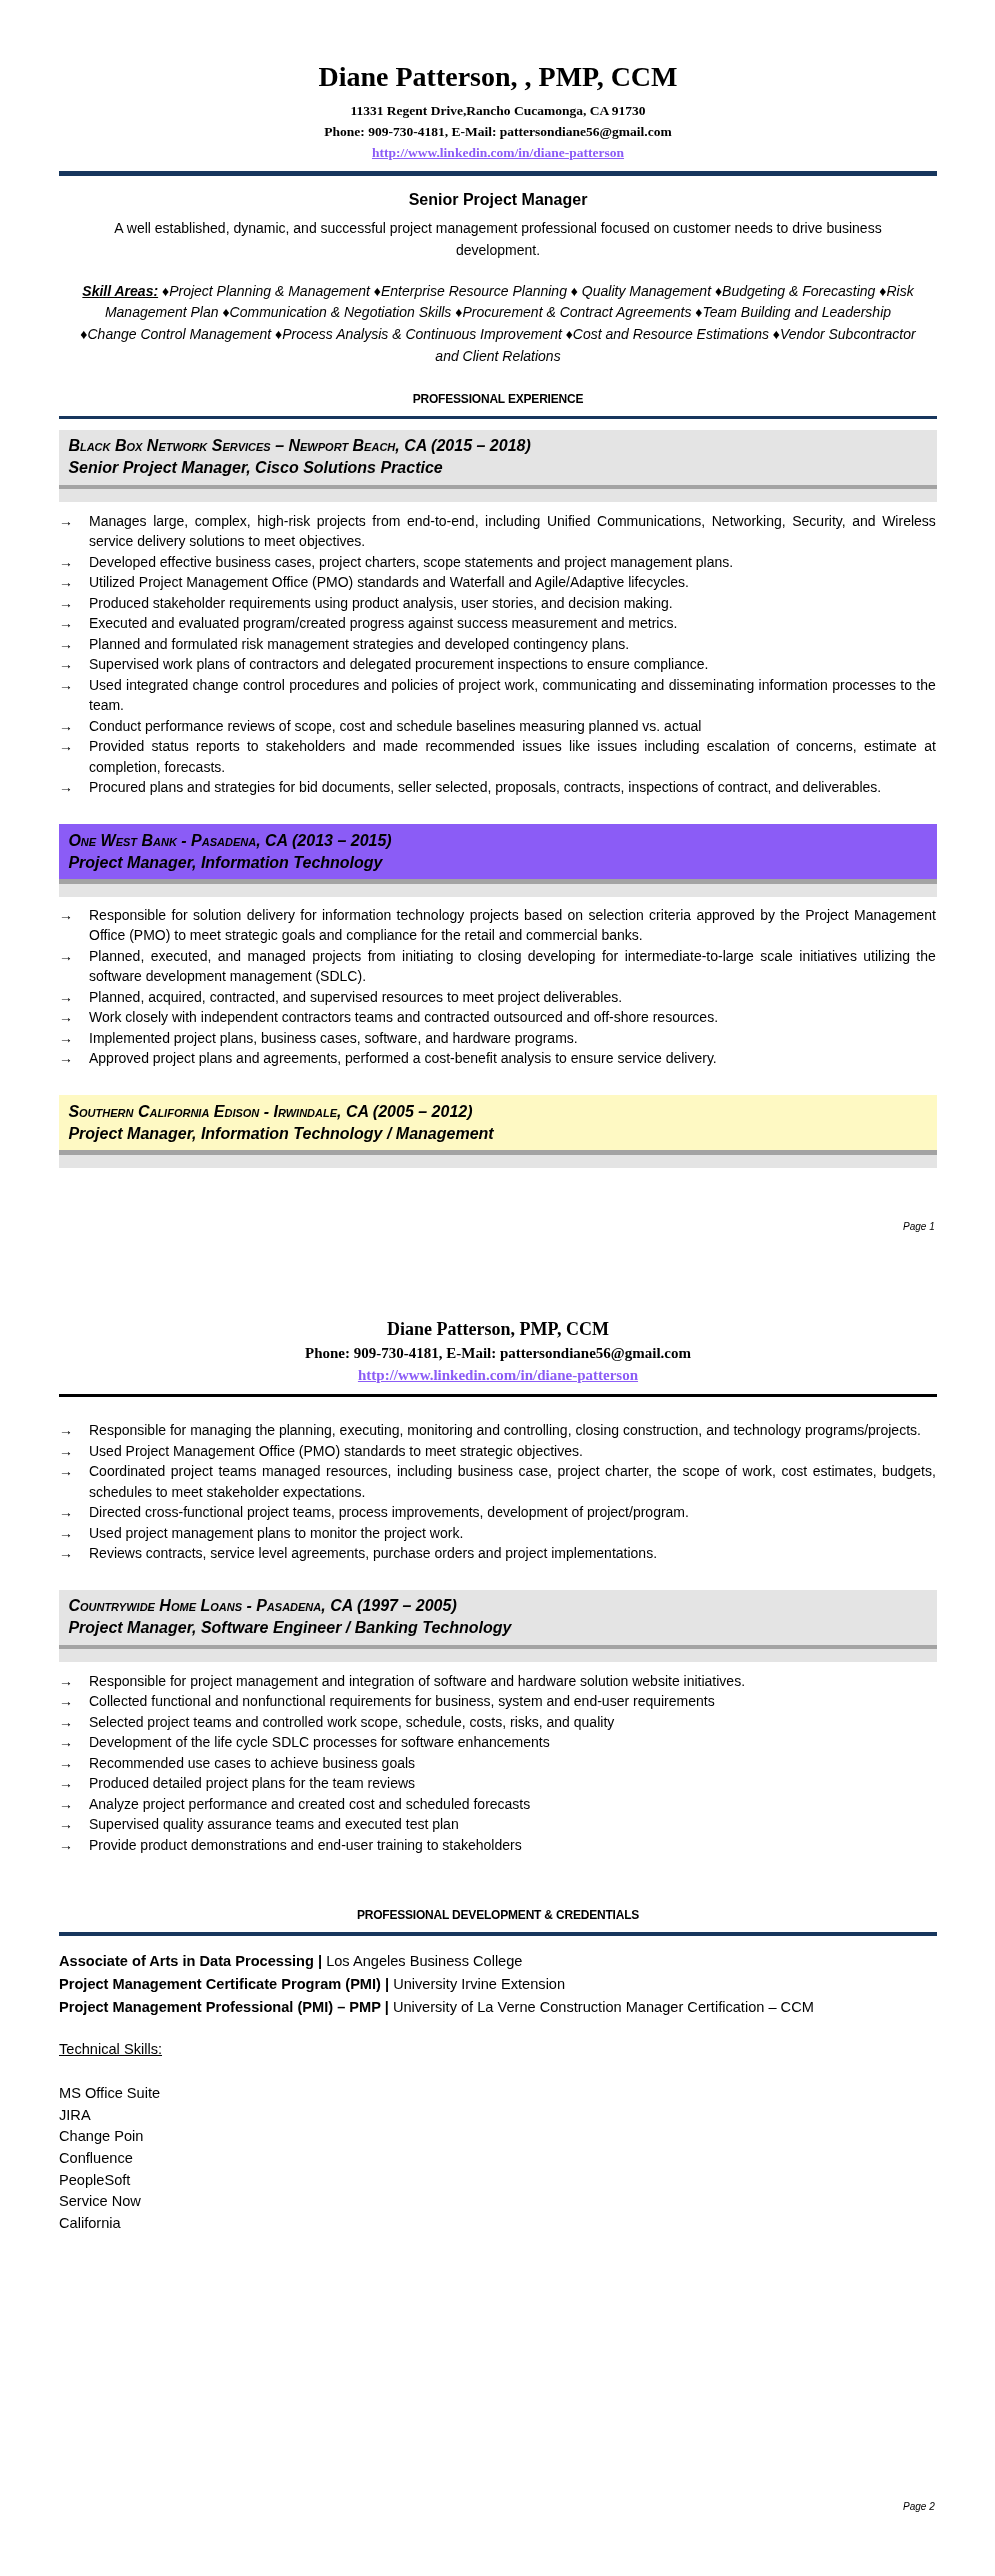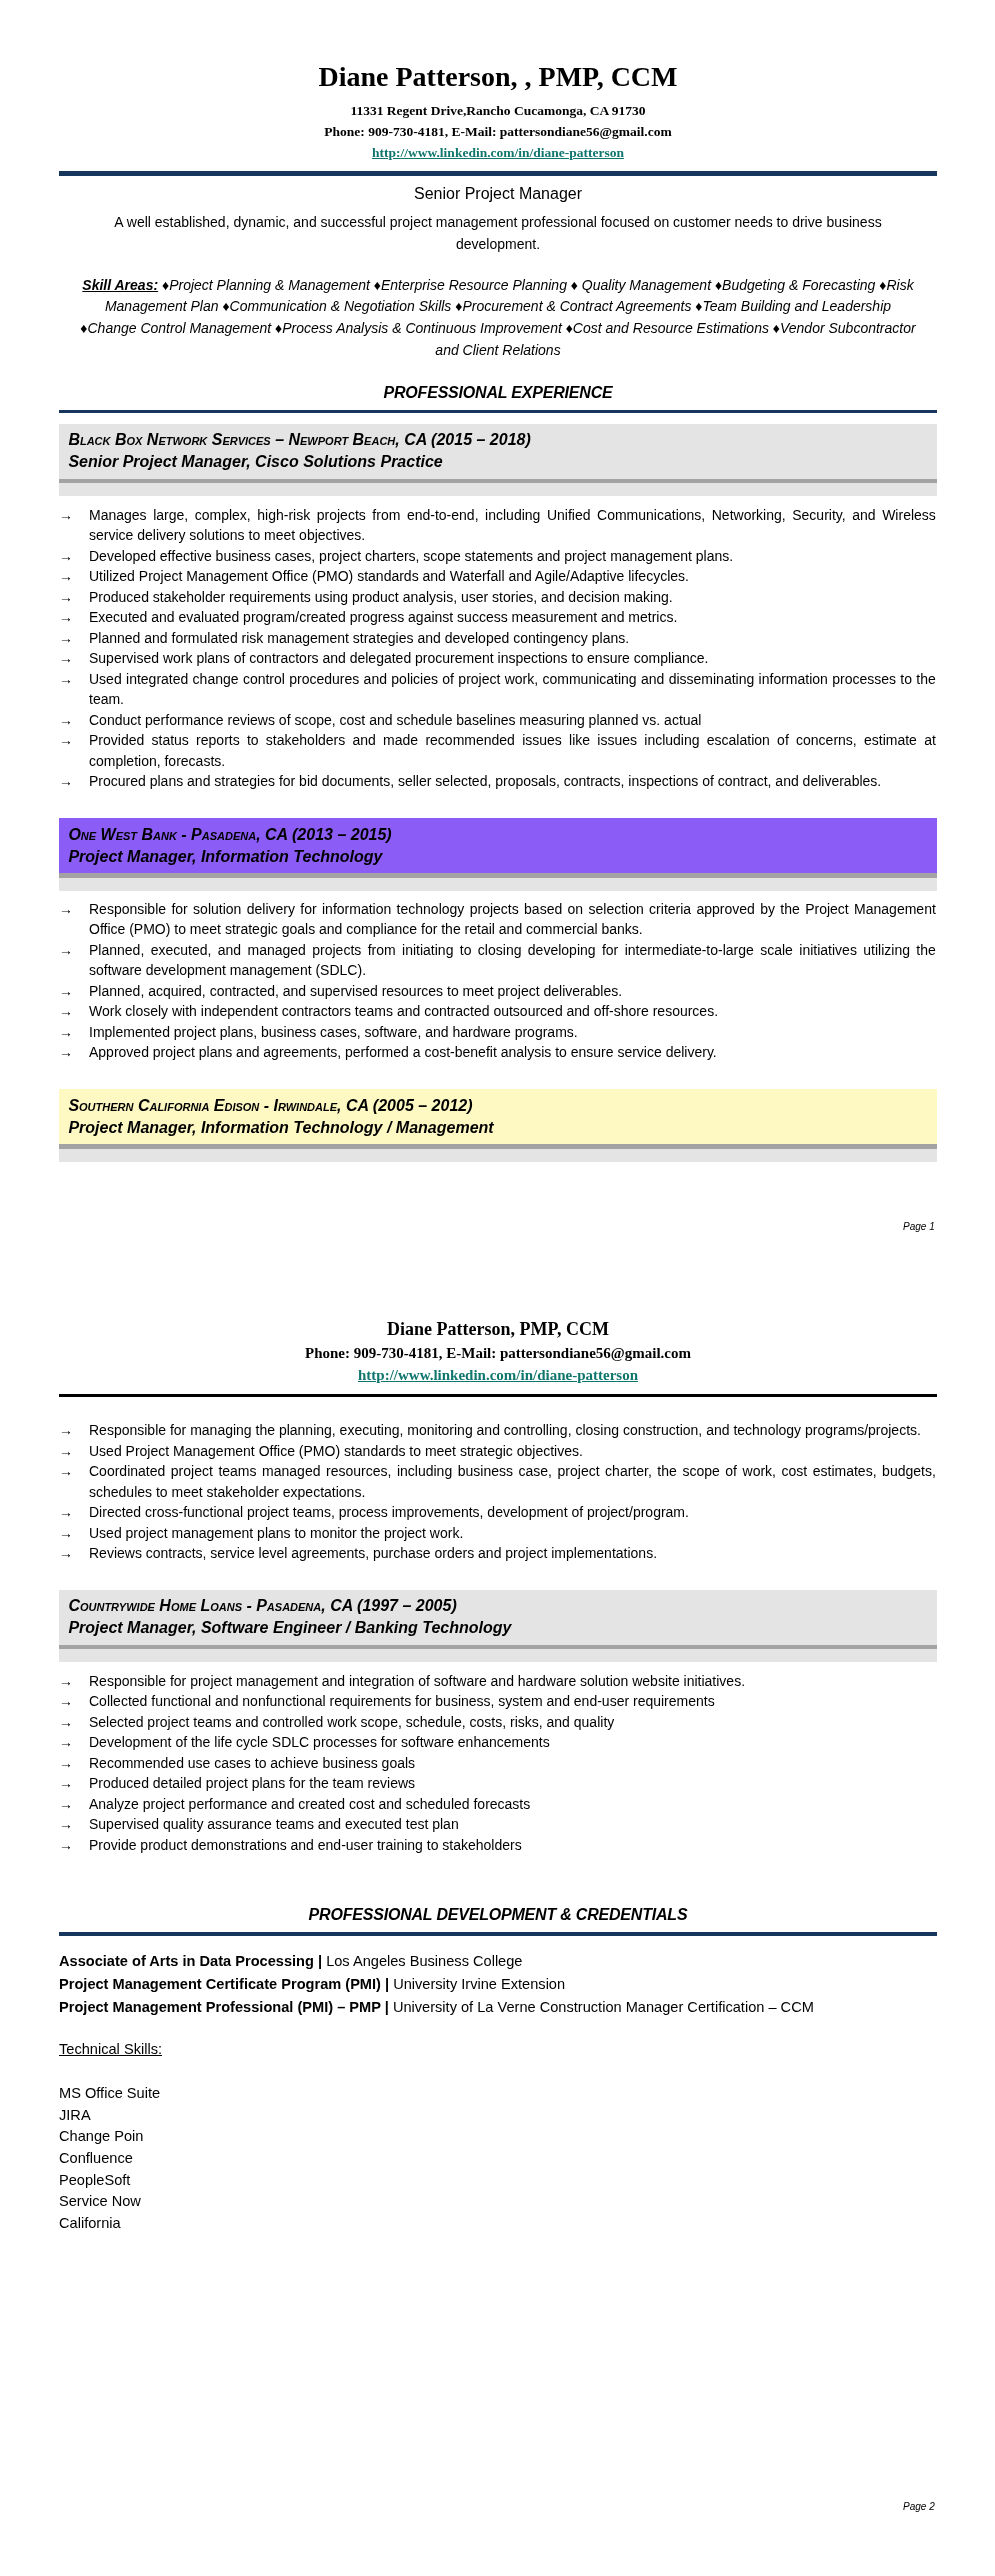--- a/index.html
+++ b/index.html
@@ -29,32 +29,32 @@
     line-height: 36px;
     margin: 0 0 4.7px 0;
   }
   .contact-line {
     font-family: "Liberation Serif", serif;
     font-weight: bold;
     font-size: 13.5px;
     line-height: 21px;
   }
   .linkedin-line { text-decoration: underline; }
-  a.linkedin-link { color: #0f766e; text-decoration: underline; cursor: pointer; }
+  a.linkedin-link { color: #8b5cf6; text-decoration: underline; cursor: pointer; }
 
   .rule-navy-thick { height: 5.3px; margin-top: 8.2px; }
   .rule-navy { height: 3.5px; margin-top: 7px; }
   .rule-black { height: 2.9px; margin-top: 8.2px; }
 
   .role-title {
     text-align: center;
-    font-weight: normal;
+    font-weight: bold;
     font-size: 16px;
     line-height: 20px;
-    margin-top: 8px;
+    margin-top: 14px;
   }
   .summary {
     text-align: center;
     font-size: 14px;
     line-height: 21.7px;
     max-width: 808px;
     margin: 8.2px auto 0 auto;
   }
   .skills-intro {
     text-align: center;
@@ -64,25 +64,24 @@
     max-width: 837px;
     margin: 19px auto 0 auto;
   }
   .skills-label {
     font-weight: bold;
     text-decoration: underline;
   }
   .section-heading {
     text-align: center;
     font-weight: bold;
-    font-size: 16px;
+    font-size: 12px;
     line-height: 20px;
     margin-top: 21px;
     letter-spacing: -0.2px;
-    font-style: italic;
   }
 
   
   .job { margin-top: 26px; }
   .job.first { margin-top: 10.5px; }
   .job-box {
     background: #E4E4E4;
     padding: 5.9px 9.4px;
   }
   .job-company {

